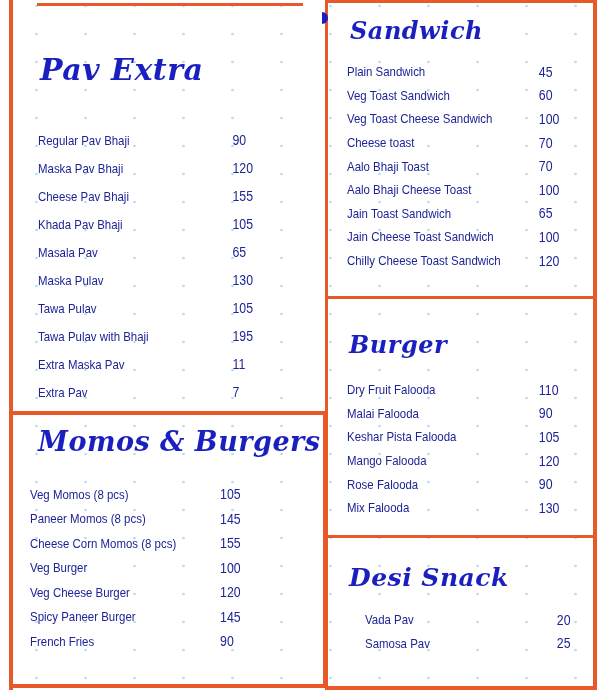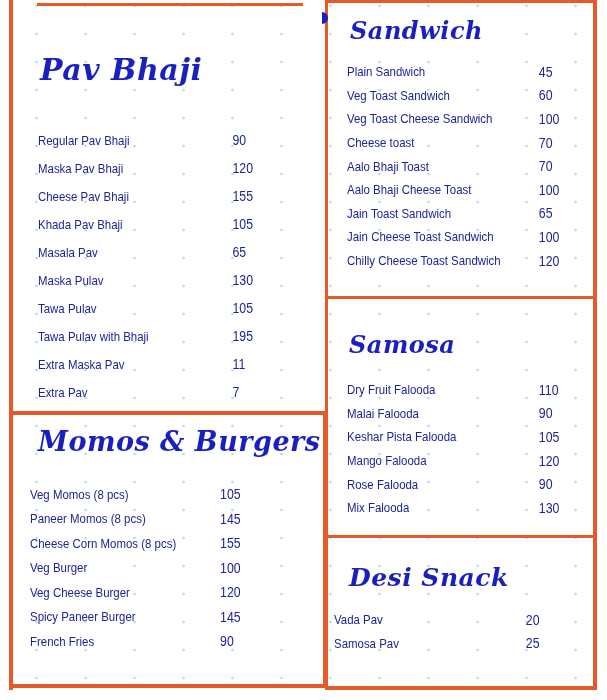--- a/index.html
+++ b/index.html
@@ -50,21 +50,21 @@
 
 <div class="line" style="left:325px; top:0px; width:3px; height:690px;"></div>
 <div class="line" style="left:325px; top:0px; width:272px; height:3px;"></div>
 <div class="line" style="left:593px; top:0px; width:4px; height:690px;"></div>
 <div class="line" style="left:325px; top:296px; width:272px; height:3px;"></div>
 <div class="line" style="left:325px; top:535px; width:272px; height:3px;"></div>
 <div class="line" style="left:325px; top:686px; width:272px; height:4px;"></div>
 <div style="position:absolute; left:322px; top:12px; width:6px; height:12px; background:#1a1fc0; border-radius:0 6px 6px 0;"></div>
 
 <section class="section">
-  <div class="title" style="left:40px; top:52px; font-size:30px;">Pav Bhaji</div>
+  <div class="title" style="left:40px; top:52px; font-size:30px;">Pav Extra</div>
   <ul class="items" style="left:38px; top:126px; width:260px;">
     <li class="item" style="height:28px;">
         <span class="name">Regular Pav Bhaji</span>
         <span class="price" style="left:221px;">90</span>
       </li>
     <li class="item" style="height:28px;">
         <span class="name">Maska Pav Bhaji</span>
         <span class="price" style="left:221px;">120</span>
       </li>
     <li class="item" style="height:28px;">
@@ -172,21 +172,21 @@
         <span class="price" style="left:218px;">100</span>
       </li>
     <li class="item" style="height:23.6px;">
         <span class="name">Chilly Cheese Toast Sandwich</span>
         <span class="price" style="left:218px;">120</span>
       </li>
   </ul>
 </section>
 
 <section class="section">
-  <div class="title" style="left:349px; top:330px; font-size:24px;">Samosa</div>
+  <div class="title" style="left:349px; top:330px; font-size:24px;">Burger</div>
   <ul class="items" style="left:347px; top:378px; width:240px;">
     <li class="item" style="height:23.6px;">
         <span class="name">Dry Fruit Falooda</span>
         <span class="price" style="left:218px;">110</span>
       </li>
     <li class="item" style="height:23.6px;">
         <span class="name">Malai Falooda</span>
         <span class="price" style="left:218px;">90</span>
       </li>
     <li class="item" style="height:23.6px;">
@@ -203,21 +203,21 @@
       </li>
     <li class="item" style="height:23.6px;">
         <span class="name">Mix Falooda</span>
         <span class="price" style="left:218px;">130</span>
       </li>
   </ul>
 </section>
 
 <section class="section">
   <div class="title" style="left:349px; top:563px; font-size:25px;text-align:right;">Desi Snack</div>
-  <ul class="items" style="left:334px; top:608px; width:240px;text-align:right;">
+  <ul class="items" style="left:365px; top:608px; width:240px;text-align:right;">
     <li class="item" style="height:23.6px;">
         <span class="name">Vada Pav</span>
         <span class="price" style="left:218px;">20</span>
       </li>
     <li class="item" style="height:23.6px;">
         <span class="name">Samosa Pav</span>
         <span class="price" style="left:218px;">25</span>
       </li>
   </ul>
 </section>

